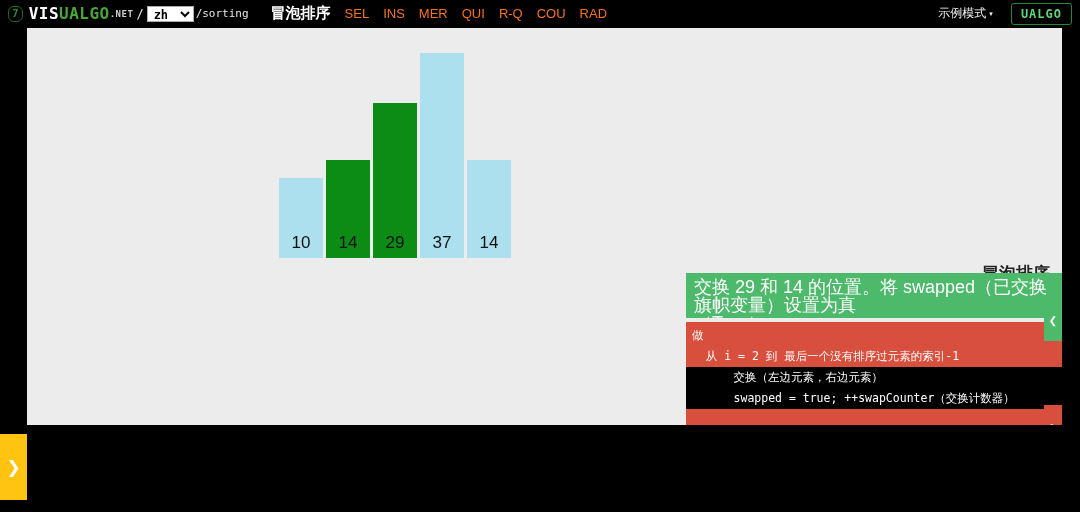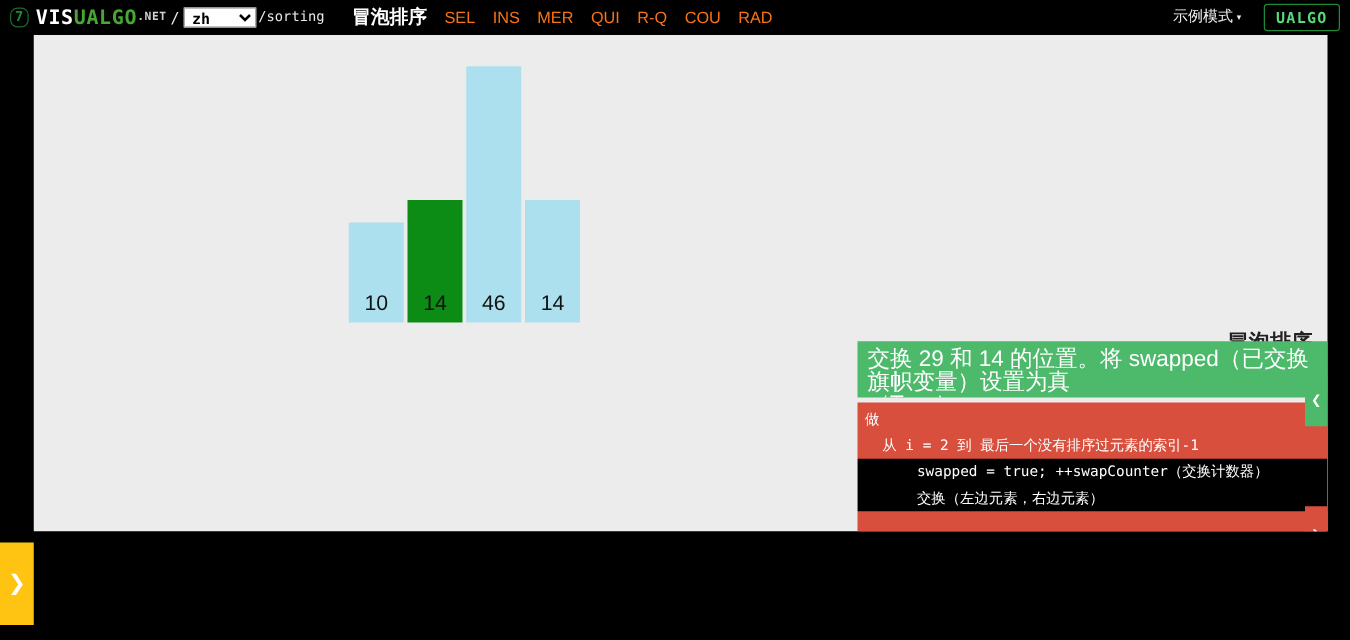--- a/index.html
+++ b/index.html
@@ -27,21 +27,21 @@
     font-family:"DejaVu Sans Mono","Liberation Mono",monospace;
     font-size:16px;font-weight:bold;letter-spacing:.5px;
   }
   .lg-w{color:#ffffff;}
   .lg-g{color:#46a832;}
   .logo-net{color:#cfcfcf;font-size:9px;font-family:"DejaVu Sans Mono","Liberation Mono",monospace;font-weight:bold;letter-spacing:.5px;}
   .logo-slash{color:#e8e8e8;font-size:12px;font-family:"DejaVu Sans Mono","Liberation Mono",monospace;margin:0 3px;}
   .lang-select{
     font-family:"DejaVu Sans Mono","Liberation Mono",monospace;
     font-size:12px;font-weight:bold;color:#000;background:#fff;
-    border:1px solid #aaa;height:16px;padding:0 19px 0 2px;line-height:14px;
+    border:1px solid #aaa;height:16px;padding:0 8px 0 2px;line-height:14px;
     vertical-align:middle;
   }
   .path-text{
     color:#e8e8e8;font-size:11px;
     font-family:"DejaVu Sans Mono","Liberation Mono",monospace;
     margin-left:2px;
   }
   .nav-links{display:flex;align-items:center;margin-left:22px;gap:14px;}
   .nav-item{
     color:#f97316;font-size:13px;white-space:nowrap;cursor:pointer;
@@ -150,41 +150,44 @@
 
   <div class="canvas">
 
     <div class="bars">
       <div class="bar" style="height:80px;background:#ade0ef;">
         <span class="val">10</span>
       </div>
       <div class="bar" style="height:98px;background:#0c8b15;">
         <span class="val">14</span>
       </div>
+      <div class="bar" style="height:155px;background:#0c8b15;">
+        <span class="val">29</span>
+      </div>
       <div class="bar" style="height:205px;background:#ade0ef;">
-        <span class="val">46</span>
+        <span class="val">37</span>
       </div>
       <div class="bar" style="height:98px;background:#ade0ef;">
         <span class="val">14</span>
       </div>
     </div>
 
     <div class="vis-title">冒泡排序</div>
 
     <div class="status-box">
       <div><span>交换 29 和 14 的位置。将 swapped（已交换旗帜变量）设置为真</span></div>
       <div>（True）</div>
       <div class="status-line3">递增数: swapCounter（交换计数器）加1，现在 swapCounter = 3</div>
     </div>
 
     <div class="code-panel">
       <div class="code-line">做</div>
       <div class="code-line">  从 i = 2 到 最后一个没有排序过元素的索引-1</div>
+      <div class="code-line hl">      交换（左边元素，右边元素）</div>
       <div class="code-line hl">      swapped = true; ++swapCounter（交换计数器）</div>
-      <div class="code-line hl">      交换（左边元素，右边元素）</div>
     </div>
 
     <div class="tab-right-green">
       <span>❮</span>
     </div>
     <div class="tab-right-red">
       <span>❯</span>
     </div>
   </div>
 

